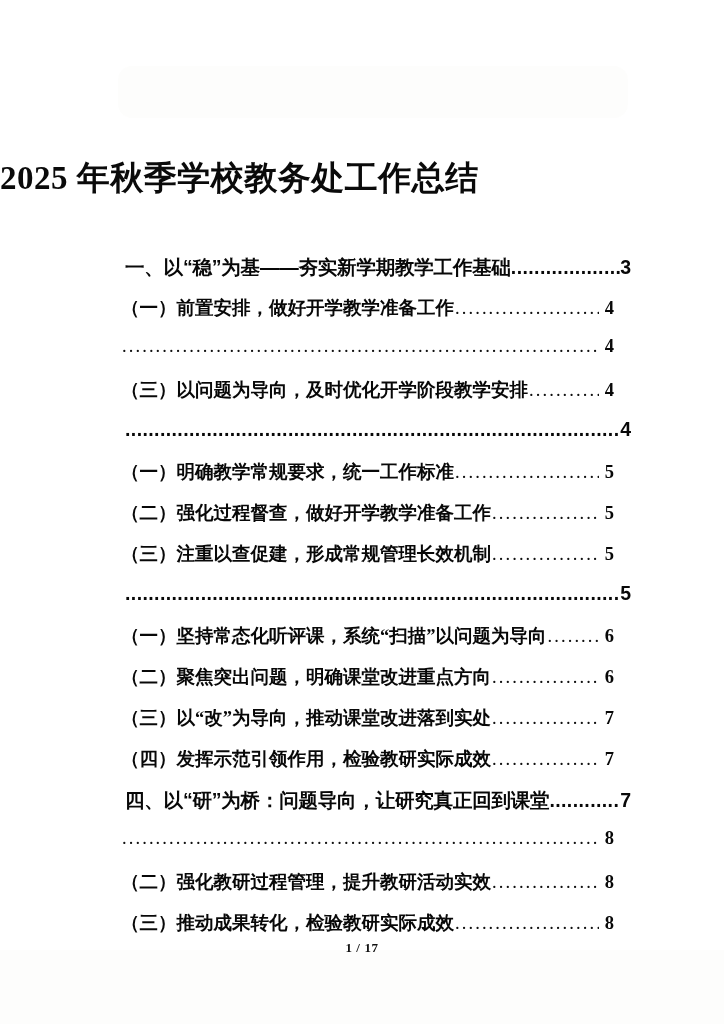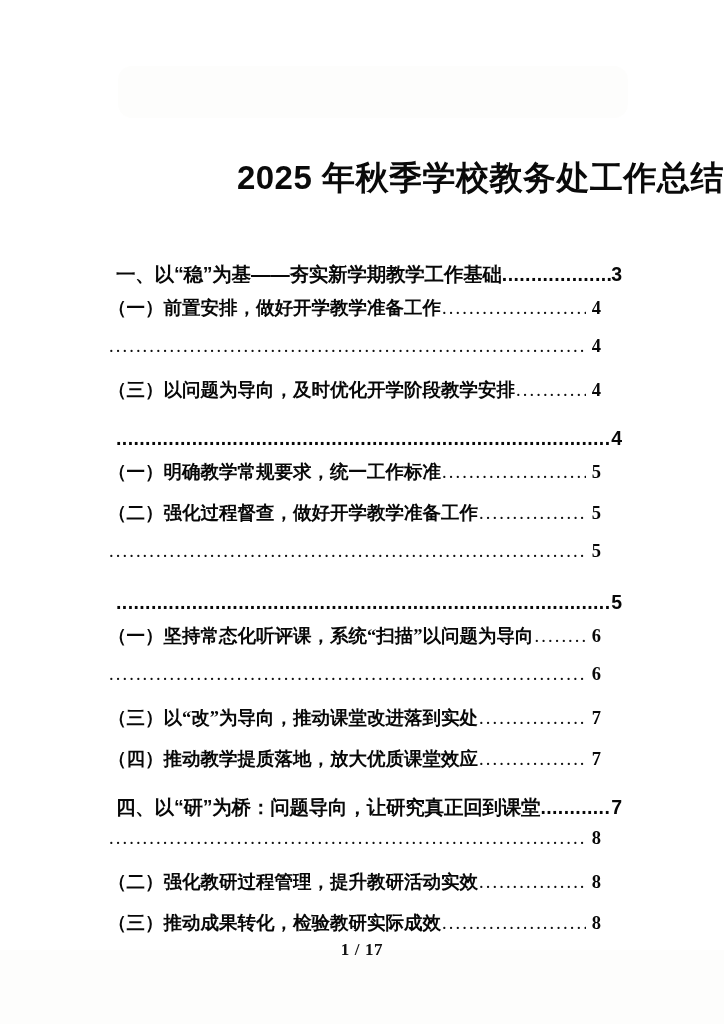--- a/index.html
+++ b/index.html
@@ -43,22 +43,22 @@
     height: 74px;
     background: #fdfdfc;
     pointer-events: none;
   }
 
   .doc-title {
     position: absolute;
     left: 0;
     right: 0;
     top: 146px;
-    text-align: right;
-    font-family: Liberation Sans, sans-serif;
+    text-align: left;
+    font-family: Liberation Serif, serif;
     font-weight: 700;
     font-size: 33px;
     line-height: 1.18;
     color: #0a0a0a;
     letter-spacing: 0.5px;
     white-space: nowrap;
     margin-top: 13px;
   }
 
   .toc {
@@ -75,23 +75,22 @@
     color: #080808;
     text-decoration: none;
   }
 
   
   .lvl1 {
     font-family: "Liberation Sans", "DejaVu Sans", sans-serif;
     font-weight: 700;
     font-size: 19.5px;
     height: 41px;
-    margin-left: 8px;
+    margin-left: 17px;
     letter-spacing: -0.2px;
-    align-items: center;
   }
   .lvl1 .e-title { white-space: nowrap; }
   .lvl1 .leader {
     flex: 1 1 auto;
     overflow: hidden;
     white-space: nowrap;
     font-family: "Liberation Sans", "DejaVu Sans", sans-serif;
     font-weight: 700;
     font-size: 19.5px;
     letter-spacing: 0.4px;
@@ -104,20 +103,21 @@
     font-size: 19.5px;
     padding-left: 0px;
   }
 
   
   .lvl2 {
     font-family: "Liberation Serif", "DejaVu Serif", serif;
     font-weight: 700;
     font-size: 18.5px;
     height: 41px;
+    margin-left: 13px;
     width: calc(100% - 13px);
   }
   .lvl2 .e-title { white-space: nowrap; }
   .lvl2 .leader {
     flex: 1 1 auto;
     overflow: hidden;
     white-space: nowrap;
     font-family: "Liberation Serif", "DejaVu Serif", serif;
     font-weight: 400;
     font-size: 18.5px;
@@ -134,21 +134,21 @@
   }
 
   .page-footer {
     position: absolute;
     left: 0;
     right: 0;
     top: 940px;
     text-align: center;
     font-family: "Liberation Serif", "DejaVu Serif", serif;
     font-weight: 700;
-    font-size: 17px;
+    font-size: 13px;
     color: #111;
     letter-spacing: 0.6px;
   }
 </style>
 </head>
 <body>
 
 <div class="page">
 
   <div class="scan-smudge"></div>
@@ -184,43 +184,45 @@
         <span class="e-title">（一）明确教学常规要求，统一工作标准</span>
         <span class="leader">.........................................................................................</span>
         <span class="e-page">5</span>
       </div>
       <div class="toc-entry lvl2">
         <span class="e-title">（二）强化过程督查，做好开学教学准备工作</span>
         <span class="leader">.........................................................................................</span>
         <span class="e-page">5</span>
       </div>
       <div class="toc-entry lvl2">
+        <span class="e-title">（三）注重以查促建，形成常规管理长效机制</span>
         <span class="leader">.........................................................................................</span>
         <span class="e-page">5</span>
       </div>
       <div class="toc-entry lvl1">
         <span class="leader">.........................................................................................</span>
         <span class="e-page">5</span>
       </div>
       <div class="toc-entry lvl2">
         <span class="e-title">（一）坚持常态化听评课，系统“扫描”以问题为导向</span>
         <span class="leader">.........................................................................................</span>
         <span class="e-page">6</span>
       </div>
       <div class="toc-entry lvl2">
+        <span class="e-title">（二）聚焦突出问题，明确课堂改进重点方向</span>
         <span class="leader">.........................................................................................</span>
         <span class="e-page">6</span>
       </div>
       <div class="toc-entry lvl2">
         <span class="e-title">（三）以“改”为导向，推动课堂改进落到实处</span>
         <span class="leader">.........................................................................................</span>
         <span class="e-page">7</span>
       </div>
       <div class="toc-entry lvl2">
-        <span class="e-title">（四）推动教学提质落地，放大优质课堂效应</span>
+        <span class="e-title">（四）发挥示范引领作用，检验教研实际成效</span>
         <span class="leader">.........................................................................................</span>
         <span class="e-page">7</span>
       </div>
       <div class="toc-entry lvl1">
         <span class="e-title">四、以“研”为桥：问题导向，让研究真正回到课堂</span>
         <span class="leader">.........................................................................................</span>
         <span class="e-page">7</span>
       </div>
       <div class="toc-entry lvl2">
         <span class="leader">.........................................................................................</span>

